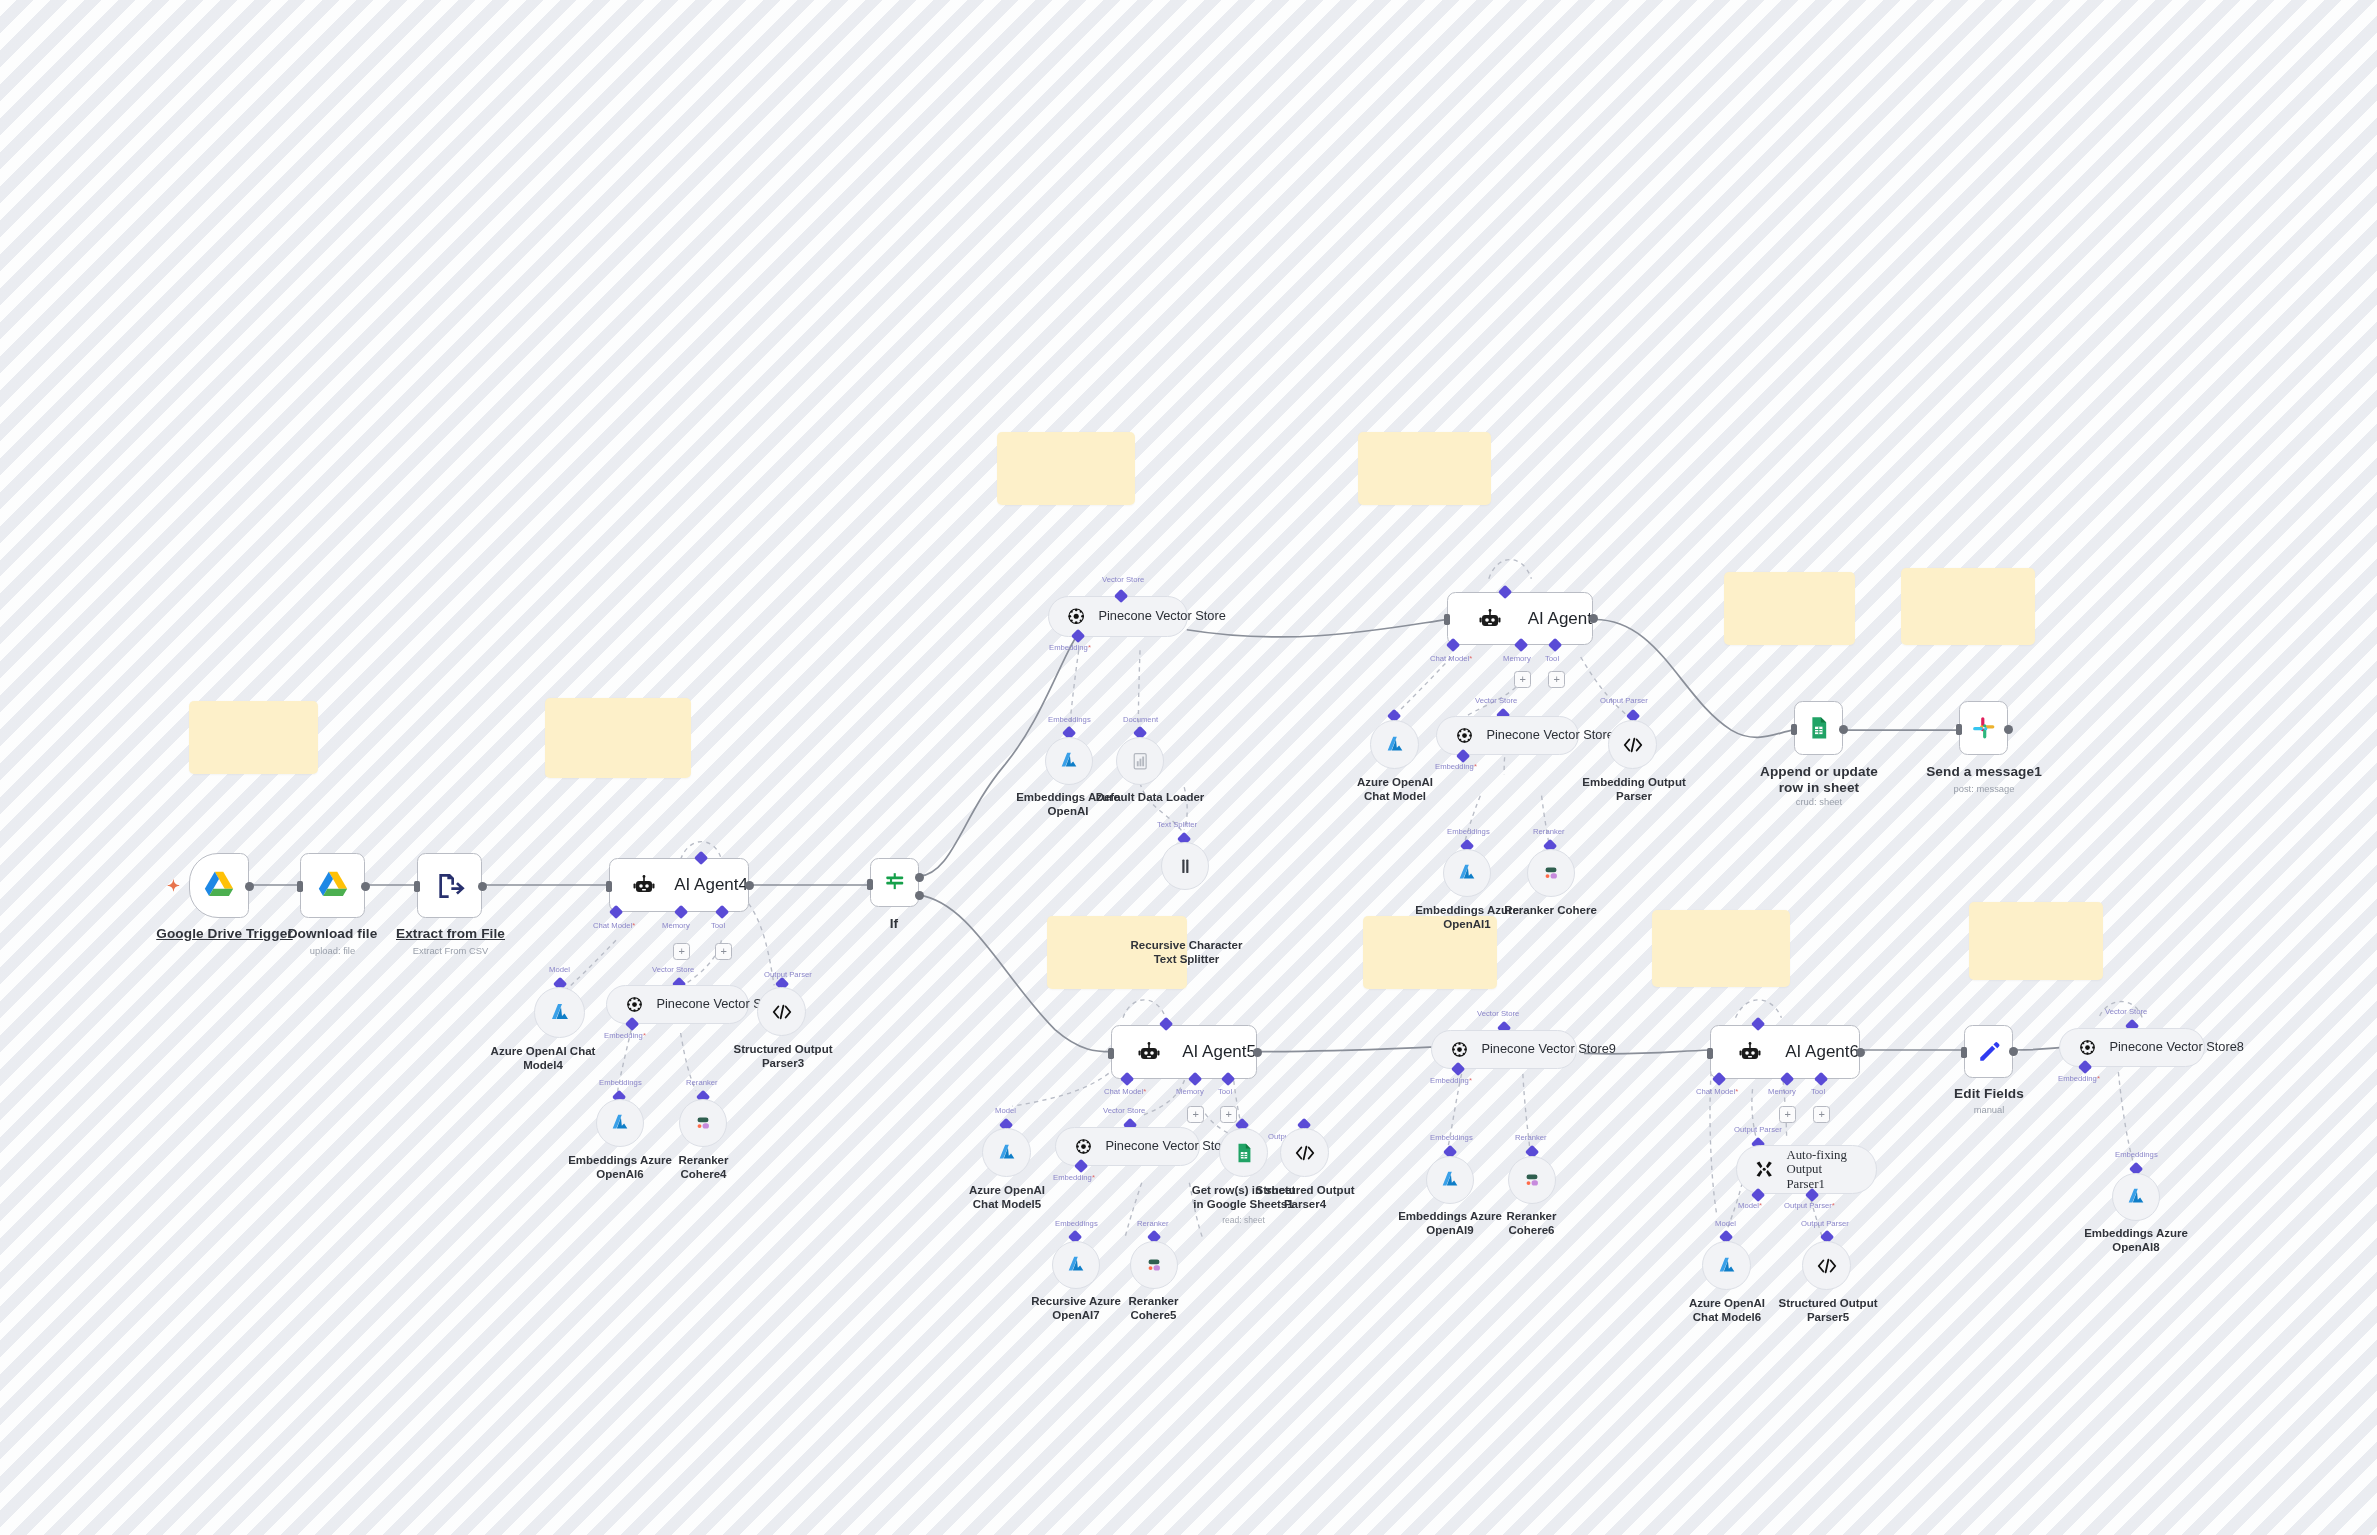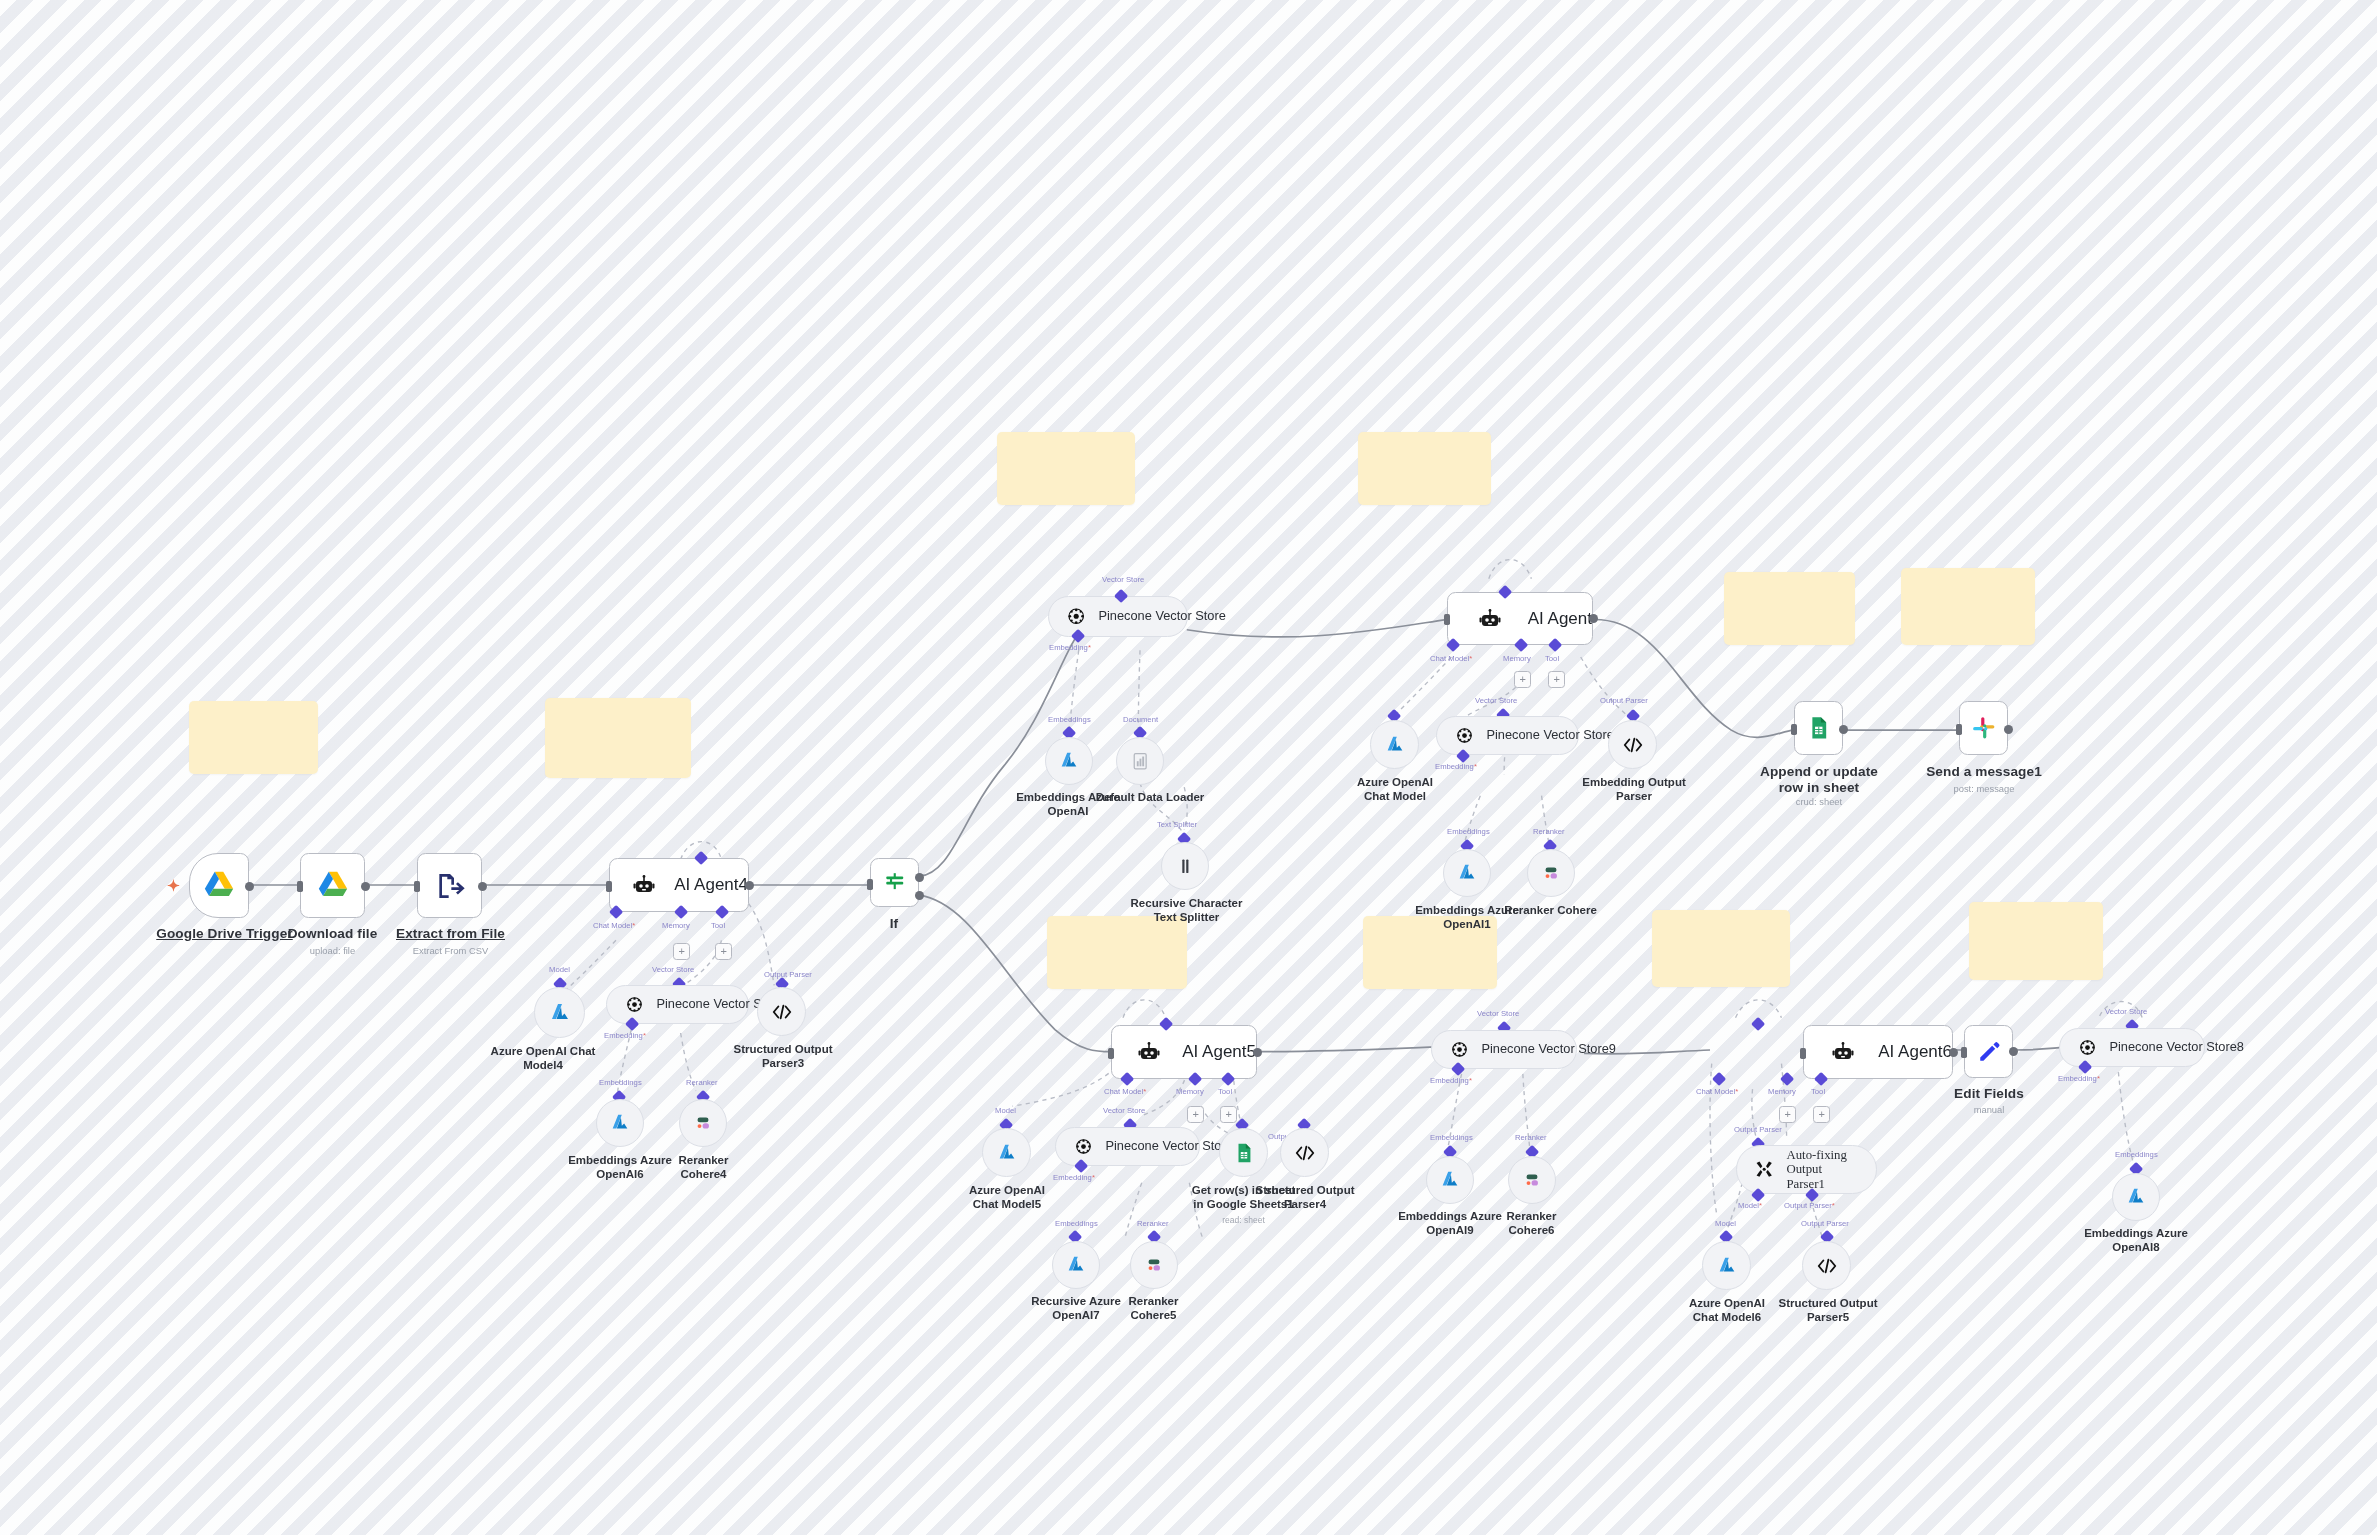--- a/index.html
+++ b/index.html
@@ -332,21 +332,21 @@
   <span class="plabel" style="left:1104px;top:1087px;"><span>Chat Model</span><span class="req">*</span></span>
   <span class="dport" style="left:1190px;top:1074px;"></span>
   <span class="plabel" style="left:1176px;top:1087px;">Memory</span>
   <span class="dport" style="left:1223px;top:1074px;"></span>
   <span class="plabel" style="left:1218px;top:1087px;">Tool</span>
   <span class="dport" style="left:1161px;top:1019px;"></span>
   <div class="plusbox" style="left:1187px;top:1106px;">+</div>
   <div class="plusbox" style="left:1220px;top:1106px;">+</div>
   <span class="plabel" style="left:1268px;top:1132px;">Output Parser</span>
 
-  <div class="node wide" style="left:1803px;top:1025px;width:150px;height:54px;">
+  <div class="node wide" style="left:1710px;top:1025px;width:150px;height:54px;">
     <span class="glyph">
       <svg width="24" height="24" viewBox="0 0 24 24">
           <rect x="4" y="8" width="16" height="11" rx="3" fill="#1a1a1a"></rect>
           <circle cx="9" cy="13" r="1.8" fill="#fff"></circle>
           <circle cx="15" cy="13" r="1.8" fill="#fff"></circle>
           <rect x="10" y="16" width="4" height="1.4" rx=".6" fill="#fff"></rect>
           <rect x="11.2" y="4" width="1.6" height="4" fill="#1a1a1a"></rect>
           <circle cx="12" cy="3.4" r="1.4" fill="#1a1a1a"></circle>
           <rect x="1.5" y="10.5" width="2.2" height="5" rx="1" fill="#1a1a1a"></rect>
           <rect x="20.3" y="10.5" width="2.2" height="5" rx="1" fill="#1a1a1a"></rect>
@@ -479,21 +479,21 @@
   <span class="dport" style="left:1179px;top:834px;"></span>
   <span class="plabel" style="left:1157px;top:820px;">Text Splitter</span>
   <div class="subnode" style="left:1161px;top:842px;width:48px;height:48px;">
     <span class="glyph">
       <svg width="20.4" height="20.4" viewBox="0 0 24 24">
           <rect x="8.6" y="4" width="2.6" height="16" rx="1" fill="#3b3f46"></rect>
           <rect x="13.2" y="4" width="2.6" height="16" rx="1" fill="#3b3f46"></rect>
         </svg>
     </span>
   </div>
-  <div class="slabel" style="left:1127px;top:897px;width:119px;">Recursive Character Text Splitter</div>
+  <div class="slabel" style="left:1127px;top:939px;width:119px;">Recursive Character Text Splitter</div>
 
   <span class="dport" style="left:1389px;top:711px;"></span>
   <div class="subnode" style="left:1370px;top:720px;width:49px;height:49px;">
     <span class="glyph">
       <svg width="22" height="22" viewBox="0 0 24 24">
           <path d="M10 3 4 18h4l6-15z" fill="#3aa0e8"></path>
           <path d="M13 6 8.5 18H20l-3.5-5.5L14 15z" fill="#0f7ec8"></path>
         </svg>
     </span>
   </div>

